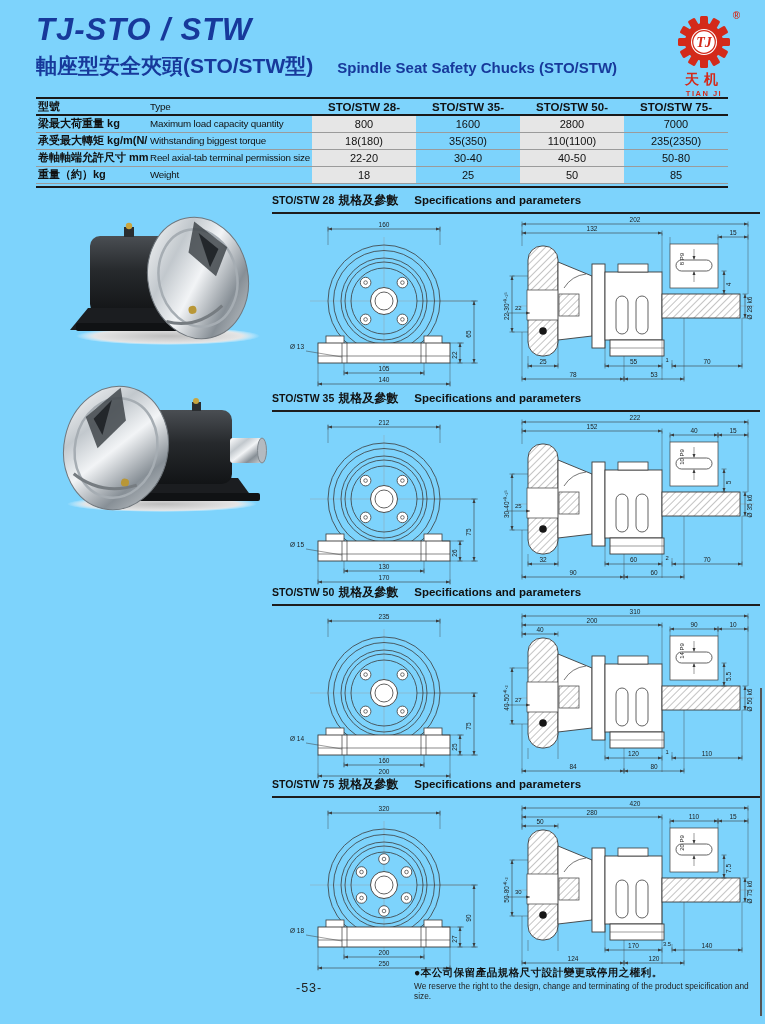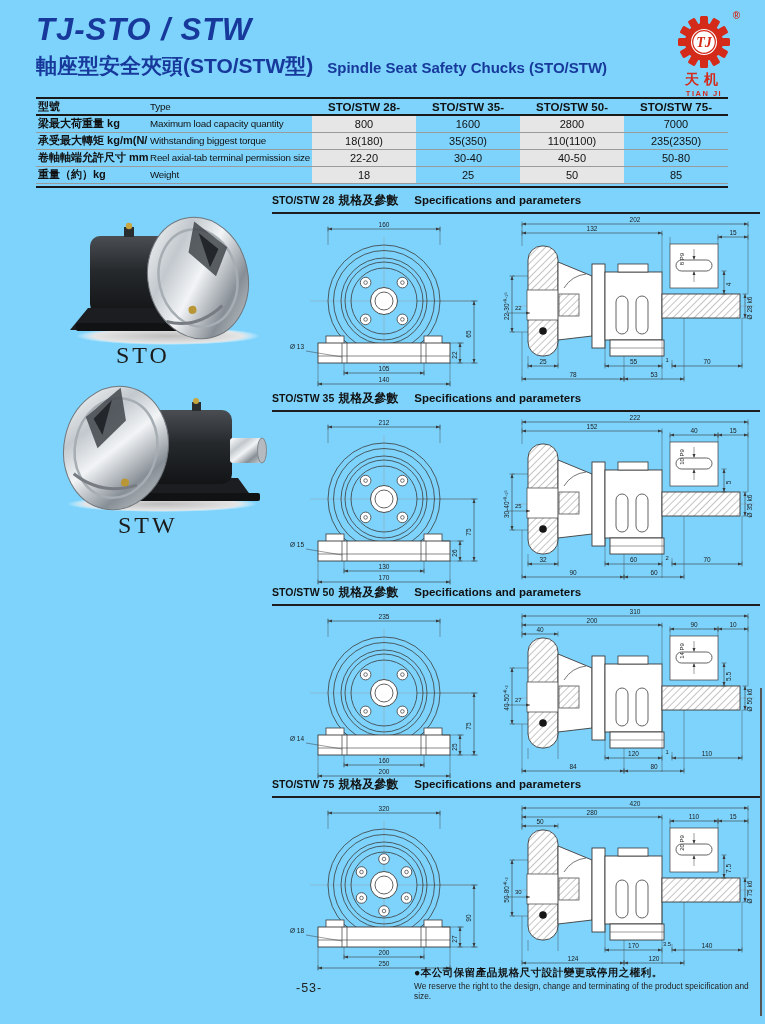--- a/index.html
+++ b/index.html
@@ -5,21 +5,21 @@
   * { margin:0; padding:0; box-sizing:border-box; }
   html,body { background:#9a9a9a; }
   .page {
     position:relative; width:765px; height:1024px; margin:0 auto;
     background:#7dd3fc; overflow:hidden;
     font-family:"Liberation Sans", sans-serif; color:#111;
   }
   
   .title { position:absolute; left:36px; top:12px; font-size:31px; font-weight:bold;
            font-style:italic; letter-spacing:1px; }
-  .subtitle { position:absolute; left:36px; top:52px; display:flex; align-items:baseline; gap:14px; white-space:nowrap; }
+  .subtitle { position:absolute; left:36px; top:52px; display:flex; align-items:baseline; gap:24px; white-space:nowrap; }
   .sub-zh { font-size:21px; font-weight:bold; }
   .sub-en { font-size:15px; font-weight:bold; }
   .logo { position:absolute; right:18px; top:14px; width:86px; text-align:center; }
   .gear-wrap { position:relative; width:56px; margin:0 auto; }
   .gear-wrap svg { display:block; }
   .reg { position:absolute; top:-4px; right:-8px; font-size:10px; font-weight:bold; }
   .logo-zh { font-size:14px; font-weight:bold; letter-spacing:5px; font-family:"Liberation Serif",serif; margin-top:1px; }
   .logo-en { font-size:7.5px; font-weight:bold; letter-spacing:1.5px; }
   
   .tablewrap { position:absolute; left:36px; top:97px; width:692px;
@@ -180,21 +180,20 @@
       <rect x="18" y="127" width="126" height="8" rx="2" fill="#101214"></rect>
       <g transform="rotate(-12 140 82)">
         <ellipse cx="140" cy="82" rx="50" ry="61" fill="url(#chromeA)" stroke="#70777d" stroke-width="1"></ellipse>
         <ellipse cx="140" cy="82" rx="39" ry="49" fill="none" stroke="#a6adb3" stroke-width="2.5"></ellipse>
         <path d="M148 26 L175 58 L158 84 L136 55 Z" fill="#41464b" opacity="0.85"></path>
         <path d="M150 38 L166 58 L154 74 Z" fill="#23272b"></path>
         <circle cx="128" cy="112" r="4" fill="#b99737"></circle>
         <path d="M100 118 Q 128 132 158 114" stroke="#767c81" stroke-width="3" fill="none"></path>
       </g>
     </svg>
-    <figcaption>STO</figcaption>
   </figure>
 
   <figure id="fig-stw">
     <svg class="photo-svg" width="230" height="138" viewBox="0 0 230 138">
       <defs>
         <linearGradient id="chromeB" x1="0" y1="0" x2="1" y2="1">
           <stop offset="0" stop-color="#ffffff"></stop>
             <stop offset="0.3" stop-color="#c2c8cd"></stop>
           <stop offset="0.5" stop-color="#f2f4f6"></stop>
             <stop offset="0.75" stop-color="#878f96"></stop>
@@ -221,21 +220,20 @@
       <ellipse cx="212" cy="74.5" rx="4.5" ry="12.5" fill="#b4bac0" stroke="#81888e"></ellipse>
       <g transform="rotate(12 66 72)">
         <ellipse cx="66" cy="72" rx="52" ry="62" fill="url(#chromeB)" stroke="#70777d"></ellipse>
         <ellipse cx="66" cy="72" rx="41" ry="50" fill="none" stroke="#a6adb3" stroke-width="2.5"></ellipse>
         <path d="M58 12 L30 48 L48 76 L70 43 Z" fill="#41464b" opacity="0.85"></path>
         <path d="M52 26 L38 48 L50 62 Z" fill="#23272b"></path>
         <circle cx="82" cy="104" r="4" fill="#b99737"></circle>
         <path d="M30 106 Q 62 122 94 104" stroke="#767c81" stroke-width="3" fill="none"></path>
       </g>
     </svg>
-    <figcaption>STW</figcaption>
   </figure>
 
   <div id="sections">
       <div class="sec" style="top: 0px;">
         <div class="sec-head">
           <span><span class="sec-model">STO/STW 28</span><span class="sec-zh">規格及參數</span></span>
           <span class="sec-en">Specifications and parameters</span>
         </div>
         <svg class="sec-svg" viewBox="0 0 488 172">
           <defs>

